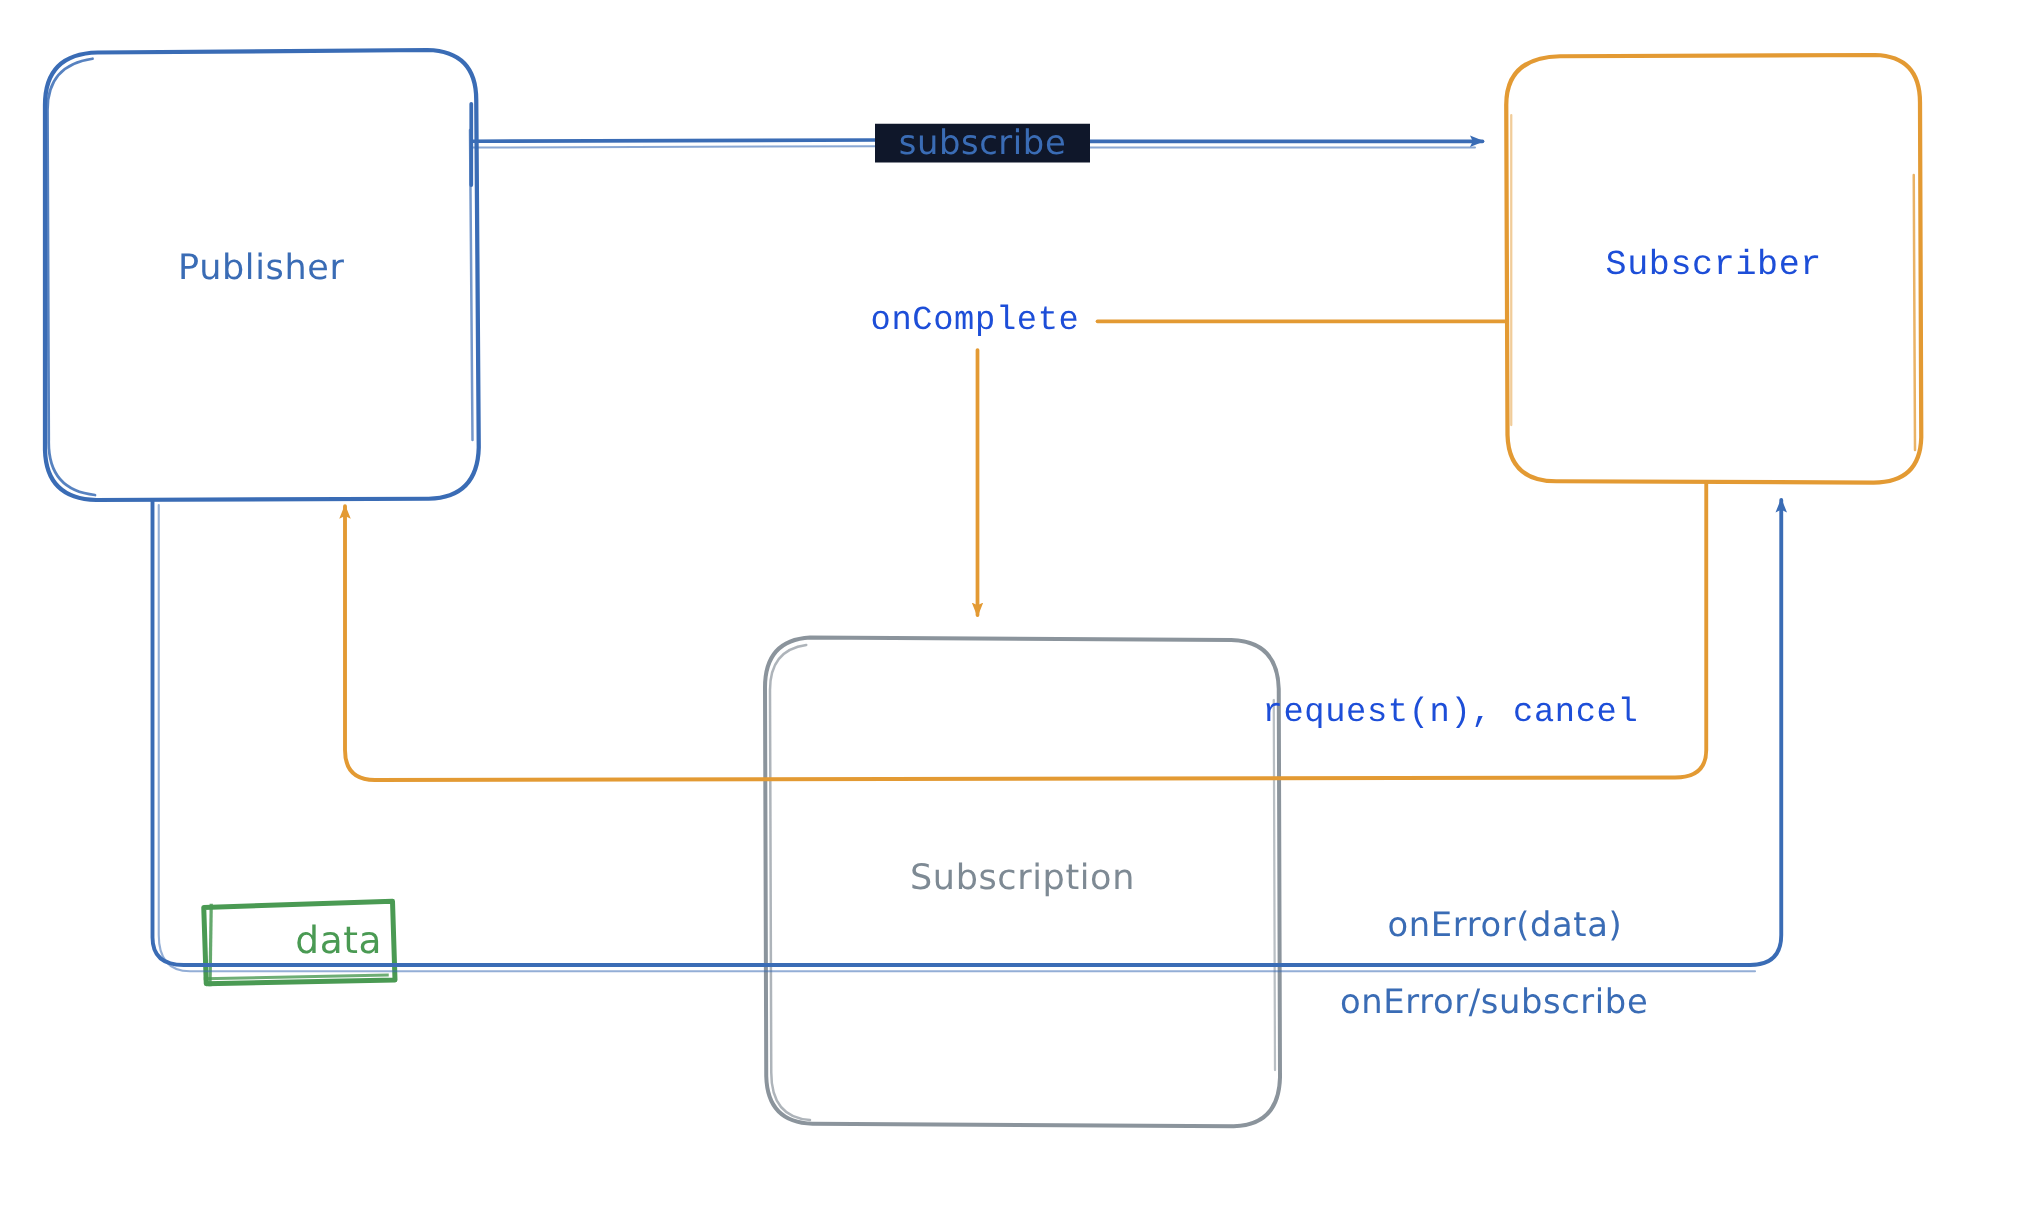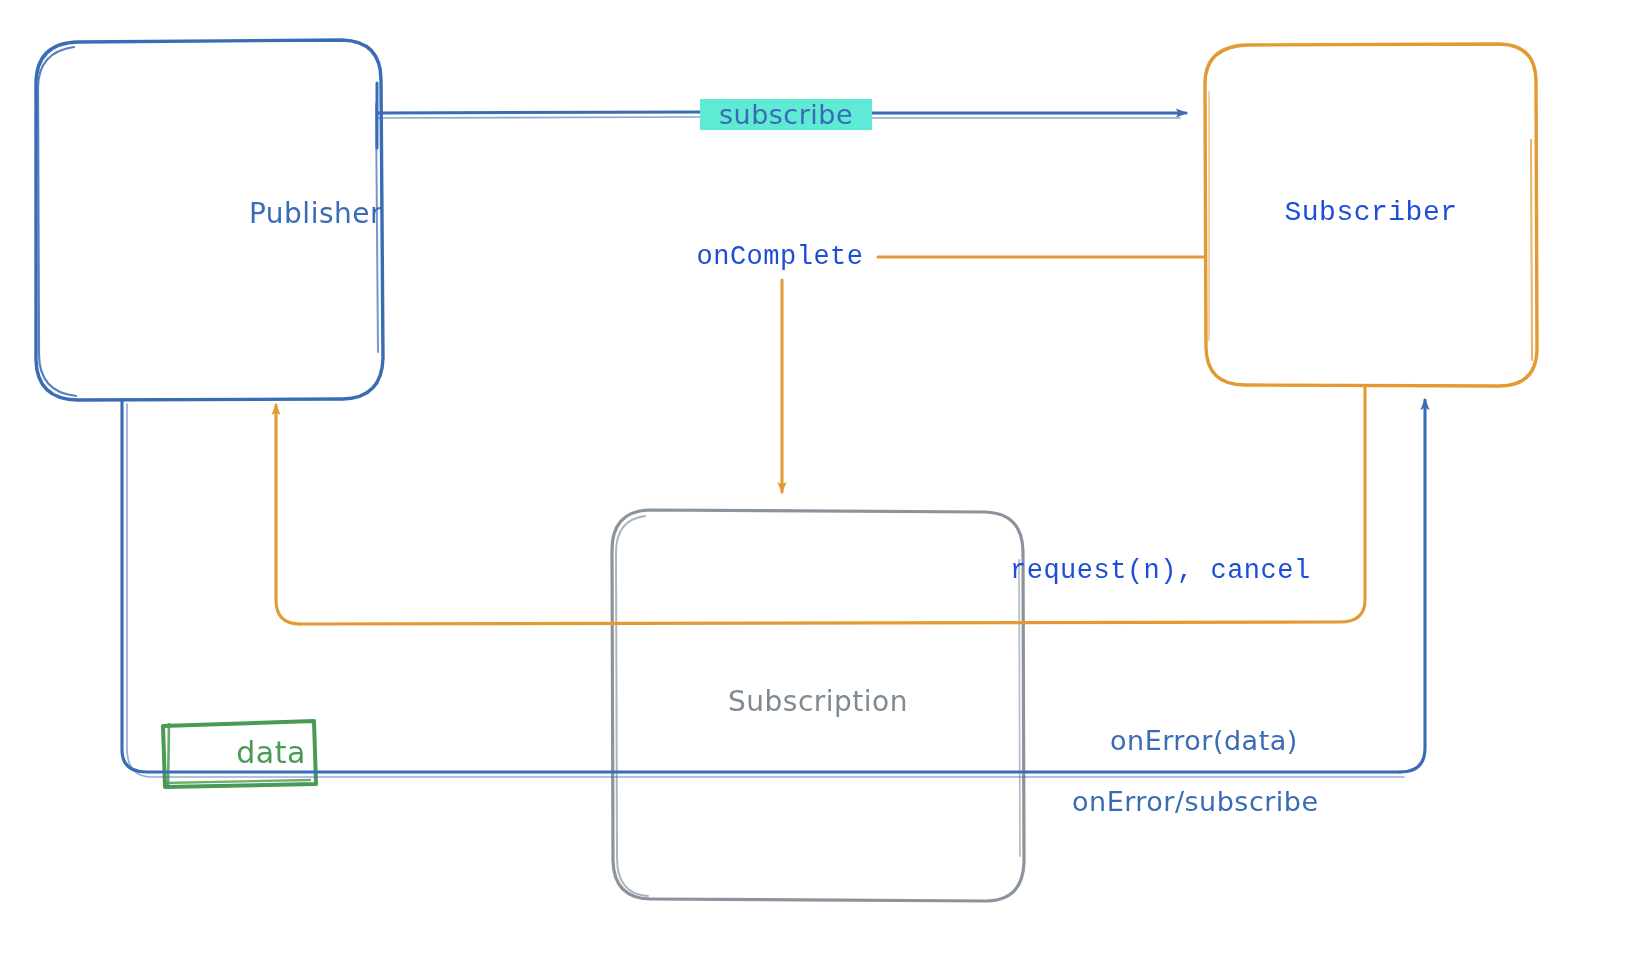--- a/index.html
+++ b/index.html
@@ -73,29 +73,29 @@
       <path d="M300,624 Q276,624 276,600 L276,405" fill="none" stroke="#e39a33" stroke-width="3.1" stroke-linecap="round" stroke-linejoin="round" marker-end="url(#arrowOrange)"></path>
     </g>
 
     <g>
       <path d="M122,400 L122,750 Q122,772 147,772 L1400,772" fill="none" stroke="#3a6cb5" stroke-width="3.1" stroke-linecap="round" stroke-linejoin="round"></path>
       <path d="M127,404 L127,748 Q127,777 152,777 L1404,777" fill="none" stroke="#3a6cb5" stroke-width="1.7" stroke-linecap="round" stroke-linejoin="round" opacity="0.55"></path>
       <path d="M1400,772 Q1425,772 1425,748 L1425,400" fill="none" stroke="#3a6cb5" stroke-width="3.1" stroke-linecap="round" stroke-linejoin="round" marker-end="url(#arrowBlue)"></path>
     </g>
   </svg>
 
-  <div class="lbl node-label blue" style="left:36px;top:197px;width:346px;text-align:right;">Publisher</div>
+  <div class="lbl node-label blue" style="left:36px;top:197px;width:346px;text-align:center;">Publisher</div>
 
   <div class="lbl node-label orange" style="left:1205px;top:197px;width:332px;text-align:center;">Subscriber</div>
 
   <div class="lbl node-label grey" style="left:612px;top:685px;width:412px;text-align:center;">Subscription</div>
 
   <div class="lbl data-label green" style="left:163px;top:735px;width:152px;text-align:center;">data</div>
 
-  <div class="lbl edge-label blue" style="left:700px;top:99px;width:172px;text-align:center;background:#5eead4;">subscribe</div>
+  <div class="lbl edge-label blue" style="left:700px;top:99px;width:172px;text-align:center;background:#0f172a;">subscribe</div>
 
   <div class="lbl edge-label orange" style="left:684px;top:242px;width:192px;text-align:center;background:#fff;">onComplete</div>
 
   <div class="lbl edge-label orange" style="left:1010px;top:556px;width:296px;text-align:left;">request(n), cancel</div>
 
   <div class="lbl edge-label blue" style="left:1110px;top:725px;width:236px;text-align:left;">onError(data)</div>
 
   <div class="lbl edge-label blue" style="left:1072px;top:786px;width:330px;text-align:left;">onError/subscribe</div>
 
 </div>

